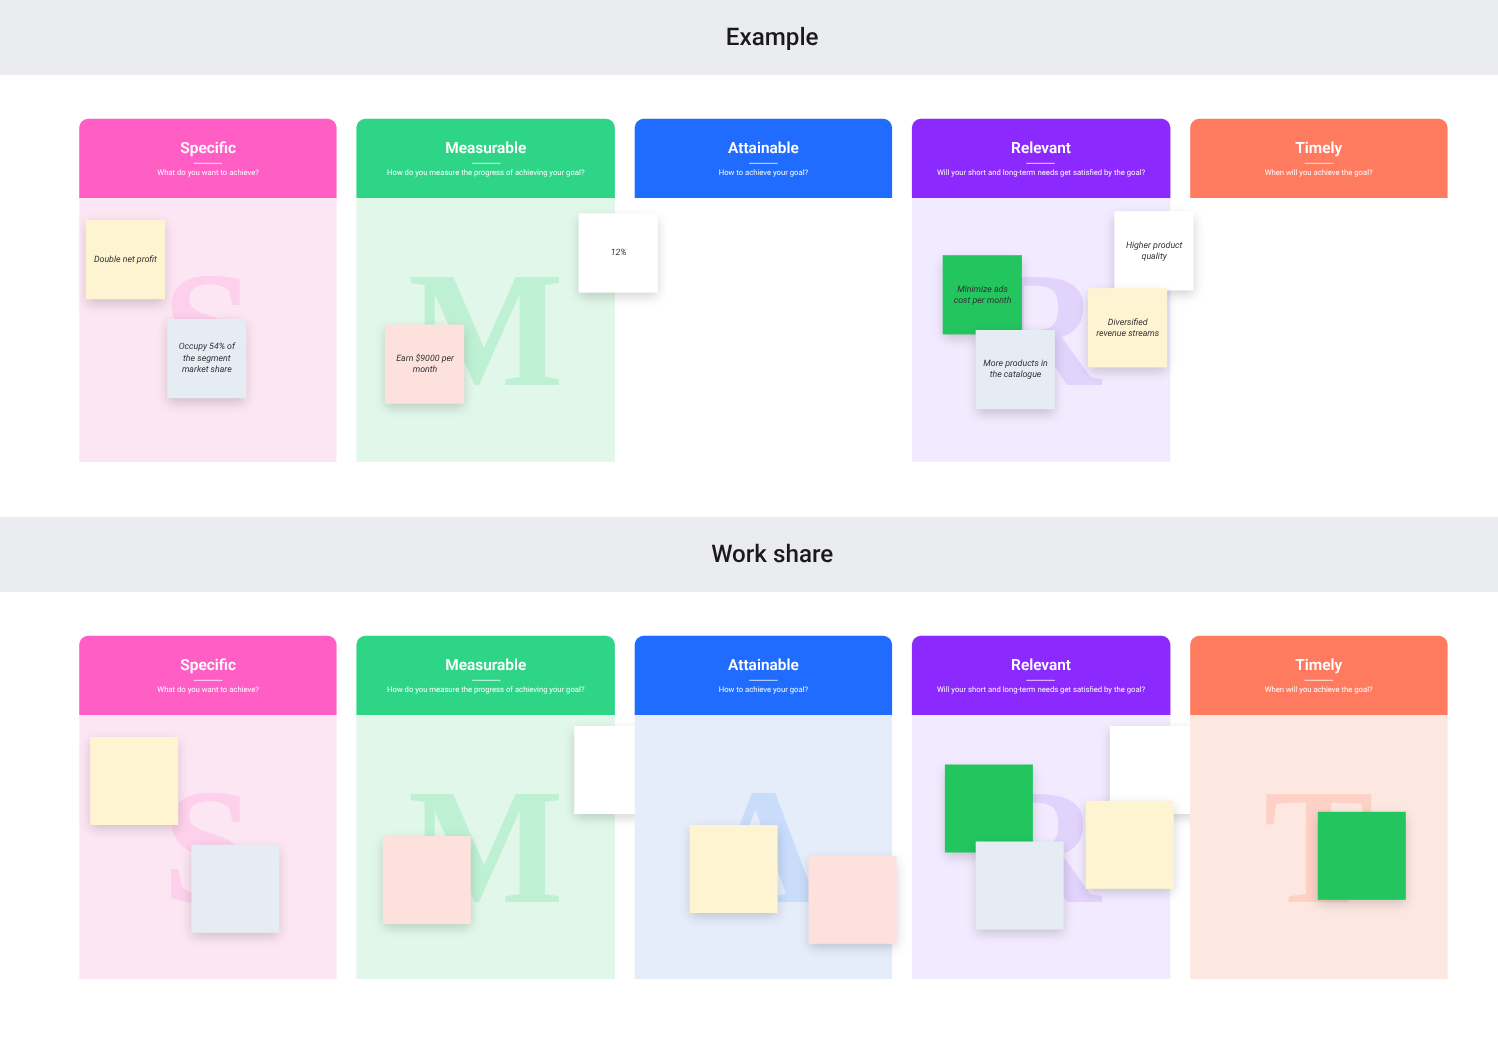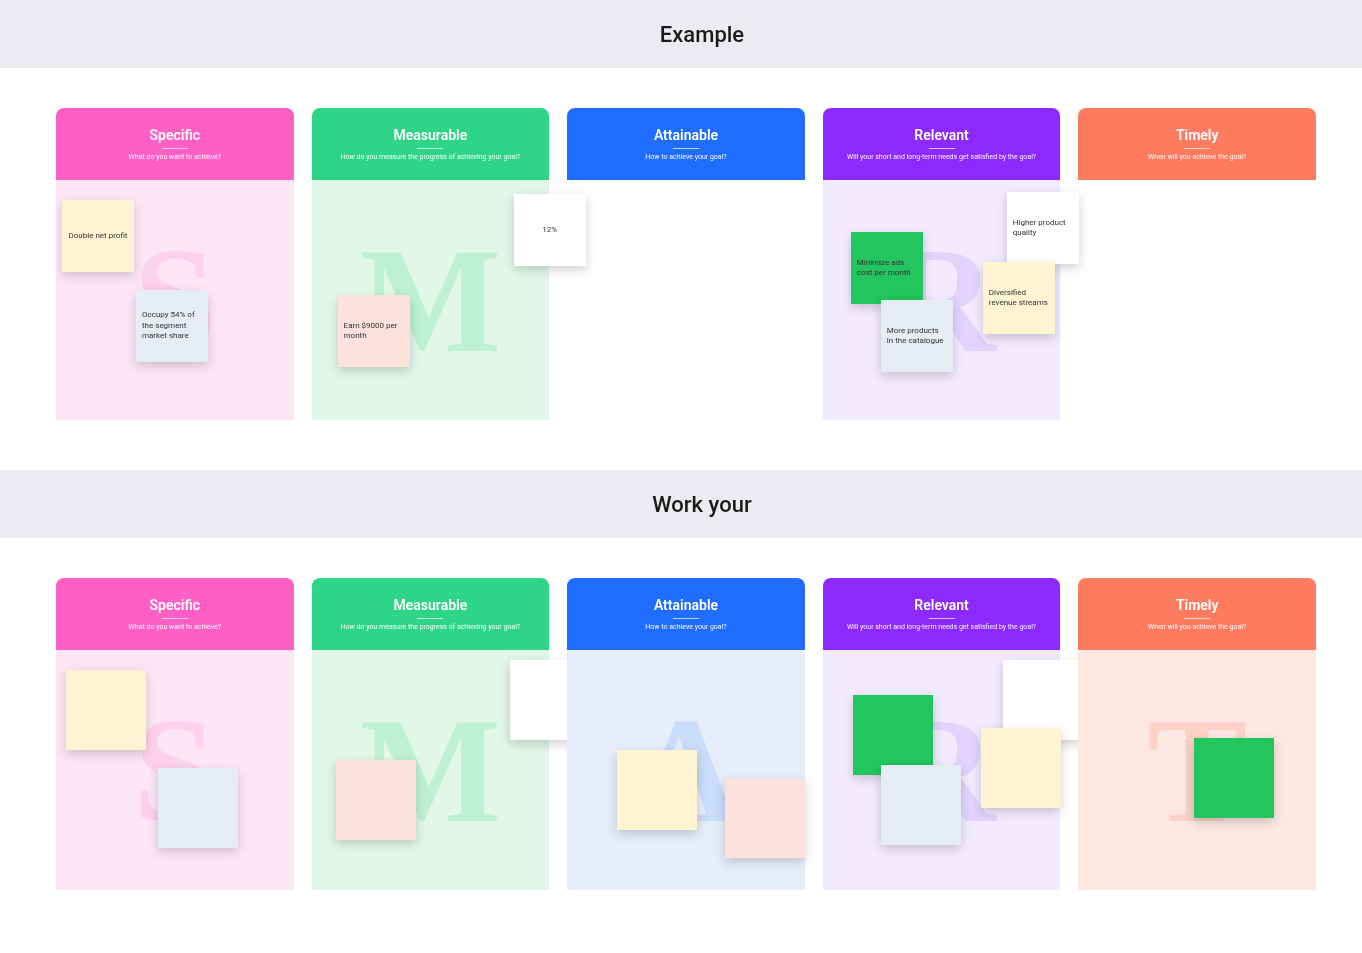--- a/index.html
+++ b/index.html
@@ -15,21 +15,21 @@
       align-items: center;
       justify-content: center;
       padding-left: 42px;
     }
     .section-title {
       font-size: 22px;
       font-weight: 500;
       color: #1a1a1a;
     }
     .board {
-      padding: 40px 46px 50px 56px;
+      padding: 40px 46px 50px 72px;
       display: flex;
       gap: 18px;
     }
     .column {
       flex: 1;
       border-radius: 8px;
       overflow: visible;
       position: relative;
     }
     .col-head {
@@ -75,24 +75,26 @@
       font-family: Georgia, "Times New Roman", serif;
     }
     .sticky {
       position: absolute;
       width: 72px;
       height: 72px;
       box-shadow: 0 4px 10px rgba(0,0,0,0.18);
       display: flex;
       align-items: center;
       justify-content: center;
+      text-align: center;
       font-size: 8px;
       line-height: 1.3;
       padding: 6px;
       color: #333;
+      font-style: italic;
     }
     .sticky.empty {
       width: 80px;
       height: 80px;
     }
 
     
     .c-specific .col-head { background: #ff5ec4; }
     .c-specific .col-body { background: #fde6f4; }
     .c-specific .bg-letter { color: #ffb6e2; }
@@ -182,21 +184,21 @@
     <div class="col-head">
       <div class="title">Timely</div>
       <div class="divider"></div>
       <div class="subtitle">When will you achieve the goal?</div>
     </div>
   </div>
 
 </div>
 
 <div class="section-header">
-  <div class="section-title">Work your</div>
+  <div class="section-title">Work share</div>
 </div>
 
 <div class="board">
 
   <div class="column c-specific">
     <div class="col-head">
       <div class="title">Specific</div>
       <div class="divider"></div>
       <div class="subtitle">What do you want to achieve?</div>
     </div>

